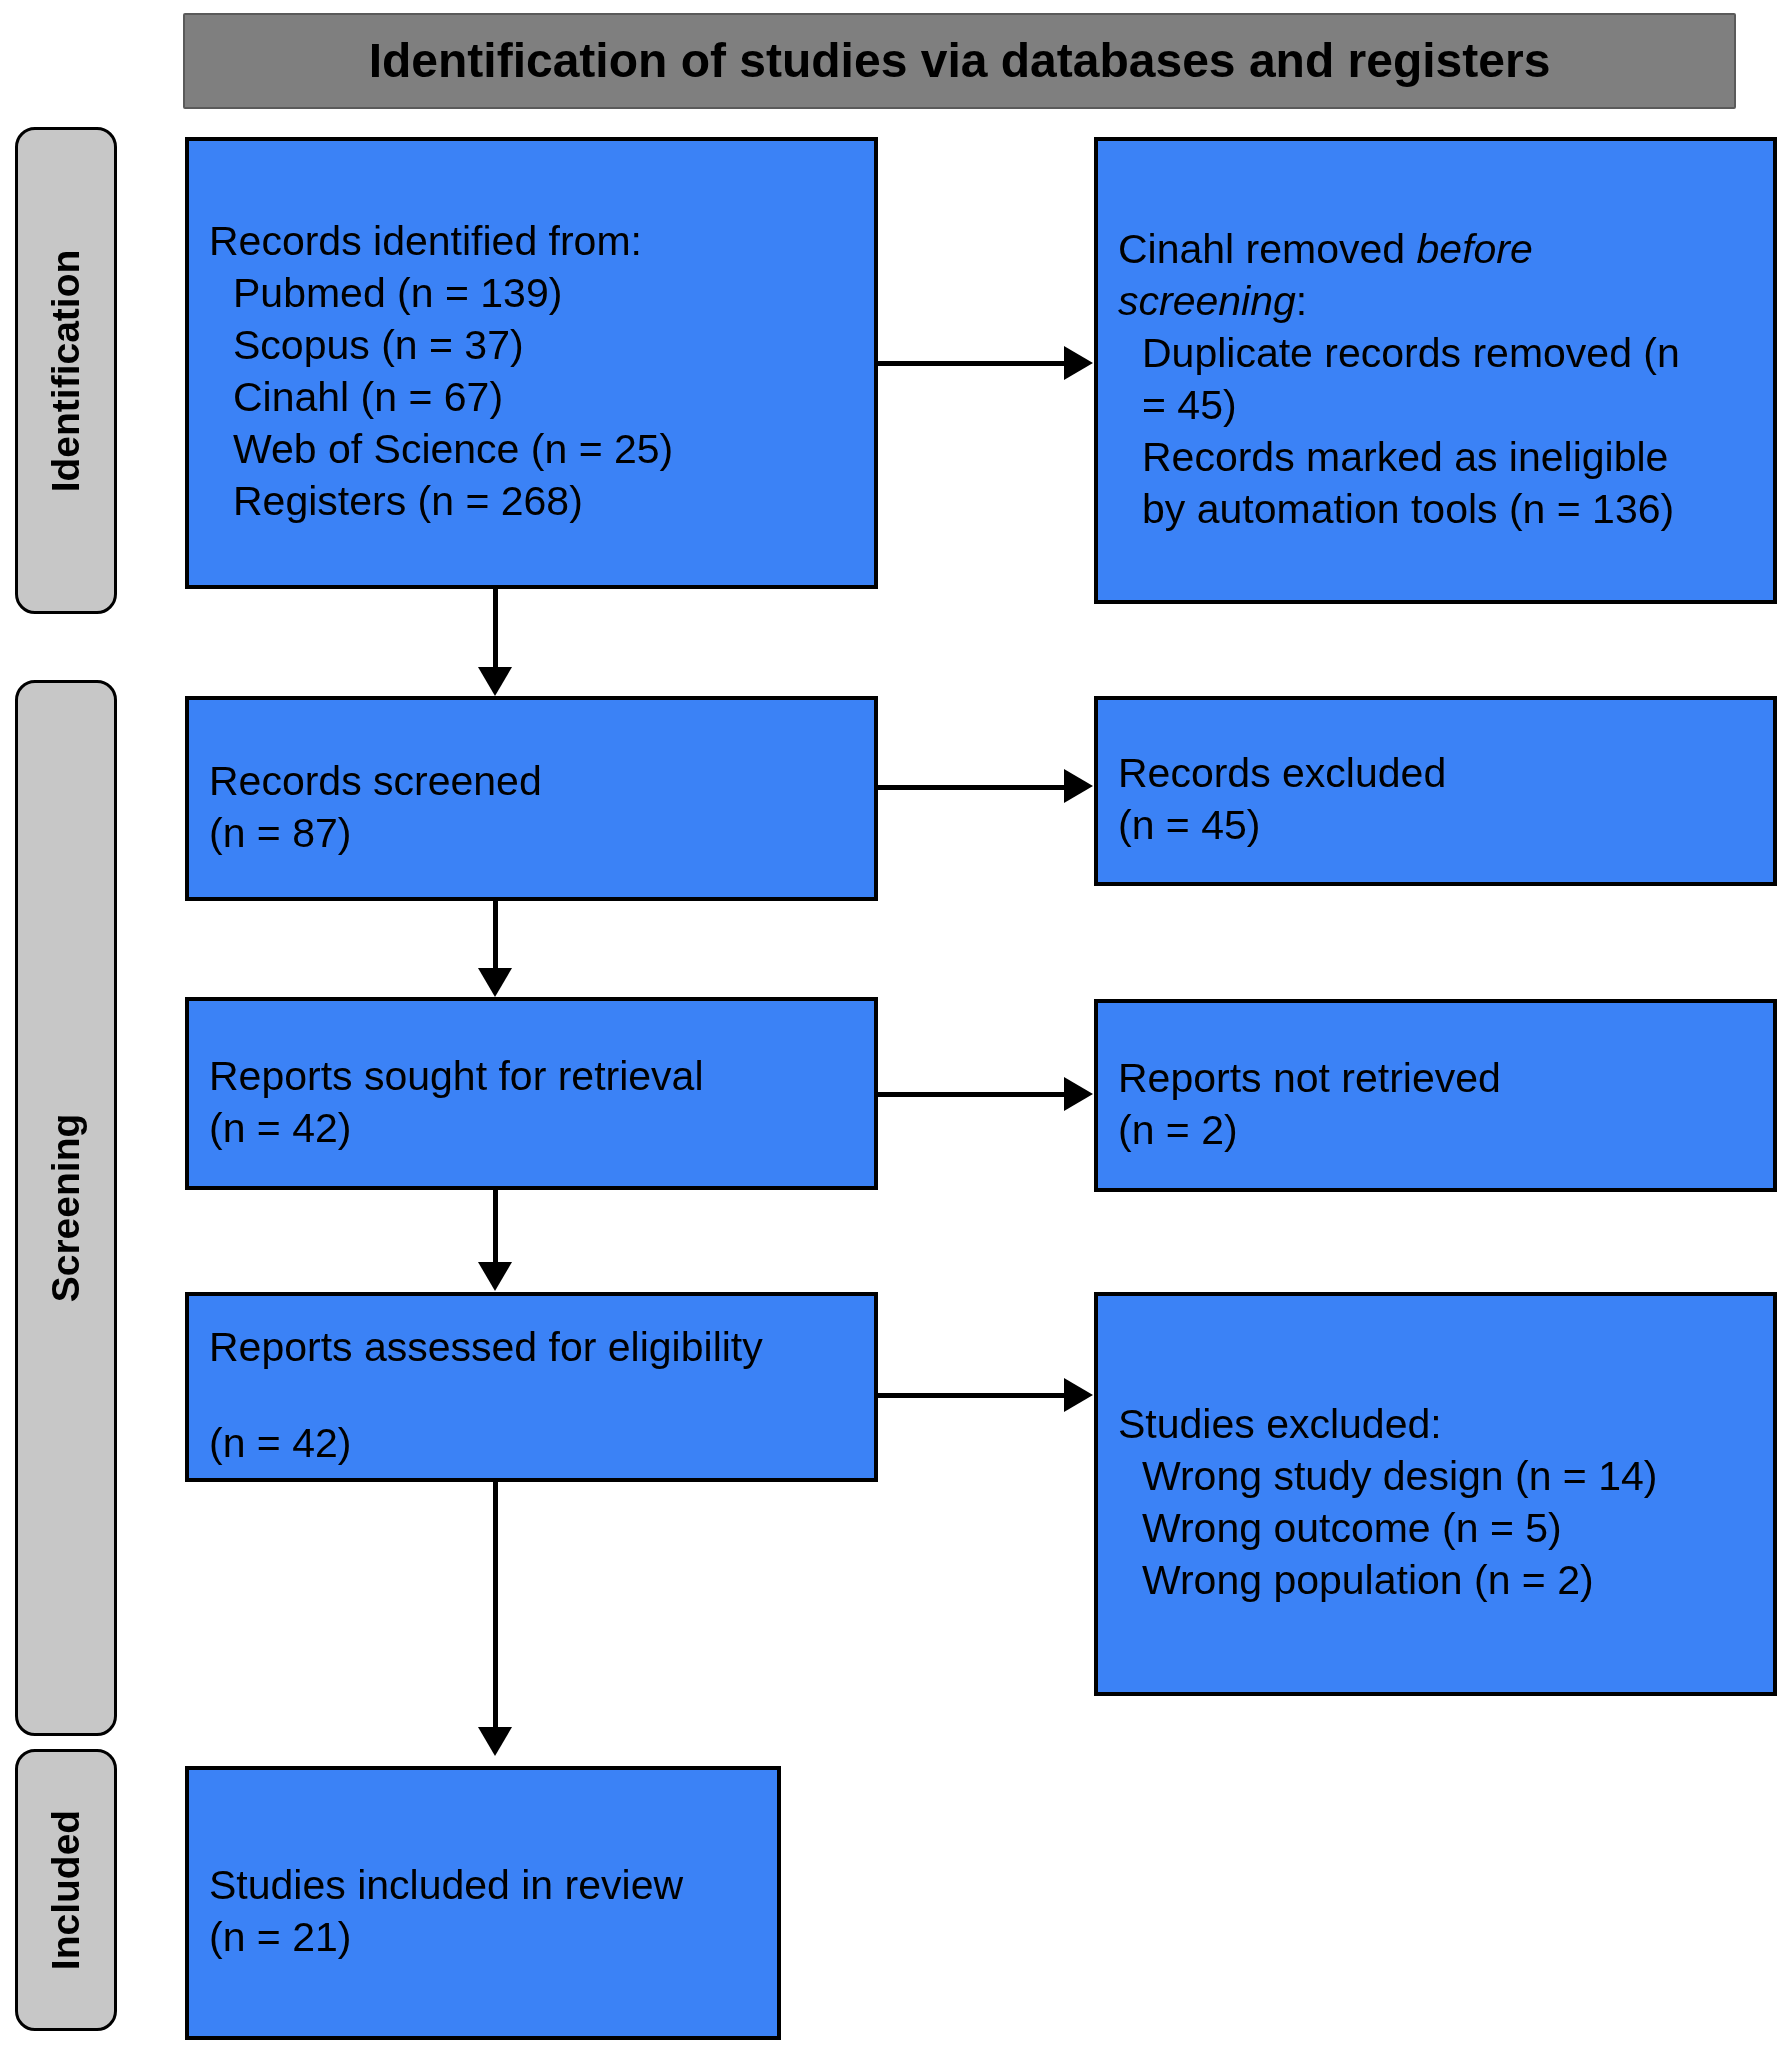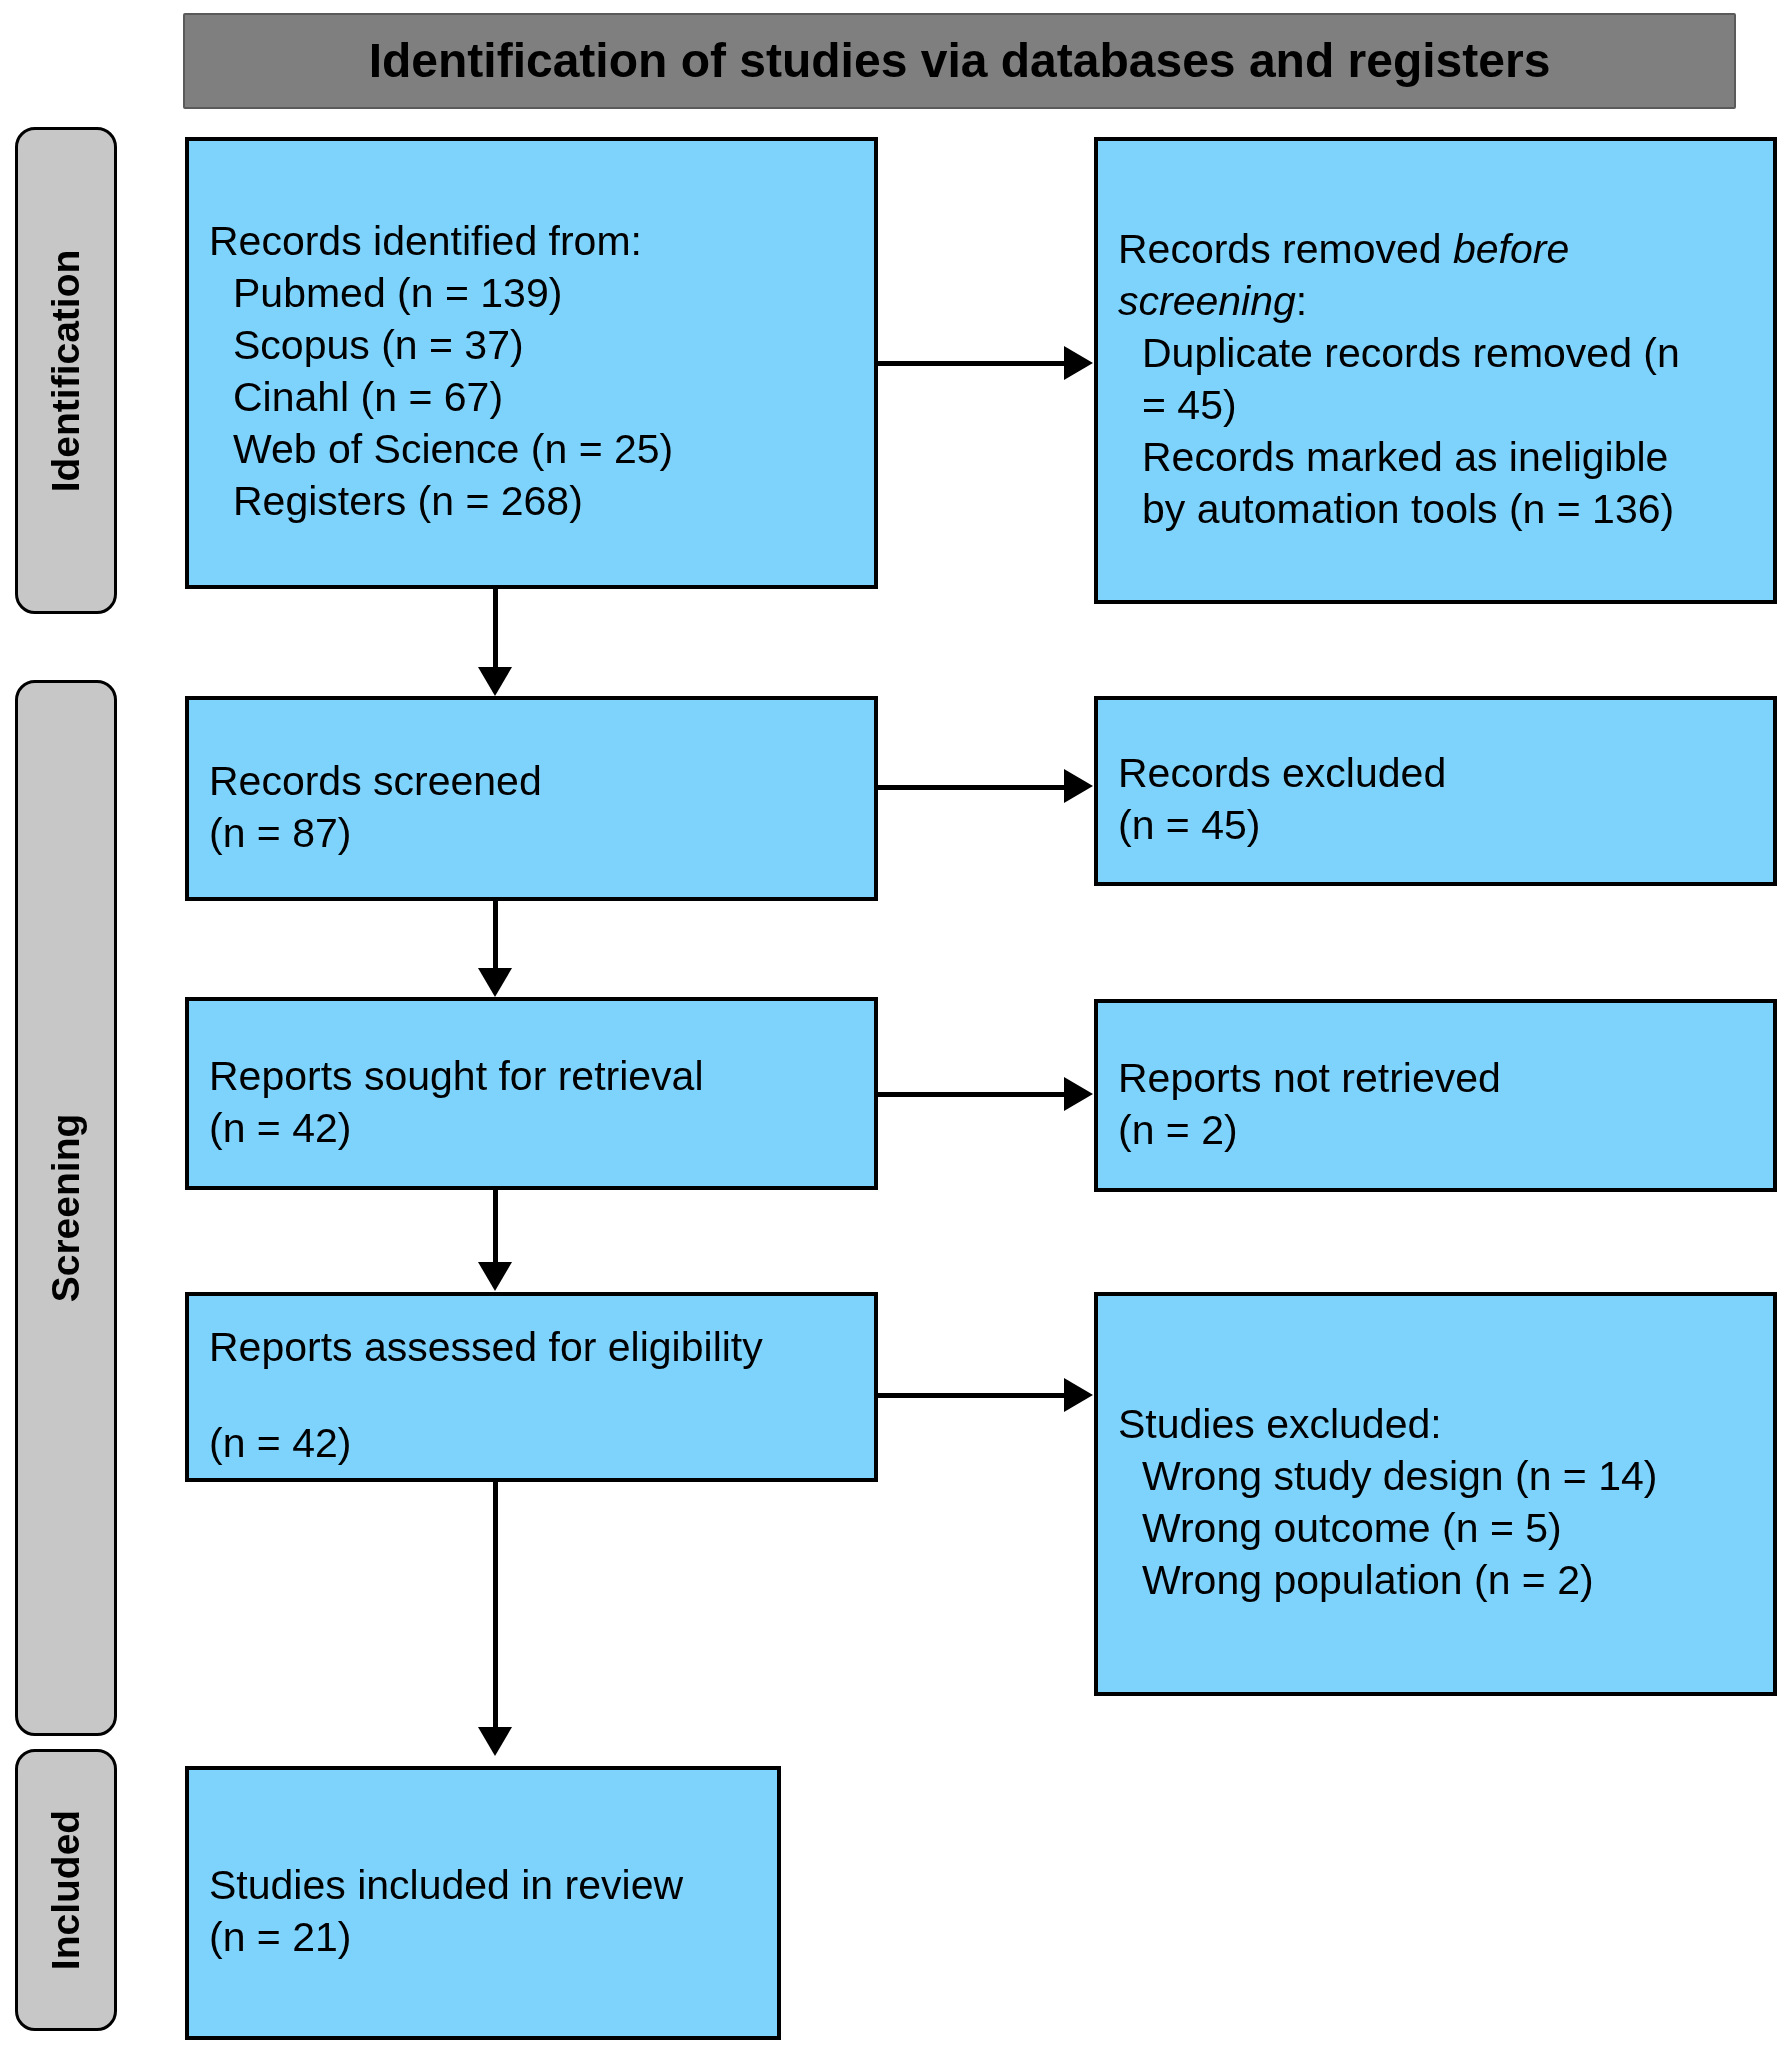--- a/index.html
+++ b/index.html
@@ -32,21 +32,21 @@
     display: flex; align-items: center; justify-content: center;
   }
   .sidebox .vtext {
     transform: rotate(-90deg);
     white-space: nowrap;
     font-weight: bold;
     font-size: 39px;
   }
   .box {
     position: absolute;
-    background: #7dd3fc;
+    background: #3b82f6;
     border: 4.6px solid #000000;
     box-sizing: border-box;
     display: flex; flex-direction: column; justify-content: center;
     padding: 16px 18px 0 20px;
     font-size: 41px; line-height: 52px;
   }
   .line { white-space: nowrap; }
   .indent { padding-left: 24px; }
   .it { font-style: italic; }
   .vline { position: absolute; width: 4.6px; background: #000000; }
@@ -106,21 +106,21 @@
     <div class="line">Reports assessed for eligibility</div>
     <div class="line">(n = 42)</div>
   </div>
 
   <div class="box" style="left:185px; top:1756px; width:596px; height:274px;margin-top:10px;">
     <div class="line">Studies included in review</div>
     <div class="line">(n = 21)</div>
   </div>
 
   <div class="box" style="left:1094px; top:137px; width:683px; height:467px;">
-    <div class="line"><span>Records removed </span><span class="it">before</span></div>
+    <div class="line"><span>Cinahl removed </span><span class="it">before</span></div>
     <div class="line"><span class="it">screening</span><span>:</span></div>
     <div class="line indent">Duplicate records removed (n</div>
     <div class="line indent">= 45)</div>
     <div class="line indent">Records marked as ineligible</div>
     <div class="line indent">by automation tools (n = 136)</div>
   </div>
 
   <div class="box" style="left:1094px; top:696px; width:683px; height:190px;">
     <div class="line">Records excluded</div>
     <div class="line">(n = 45)</div>

